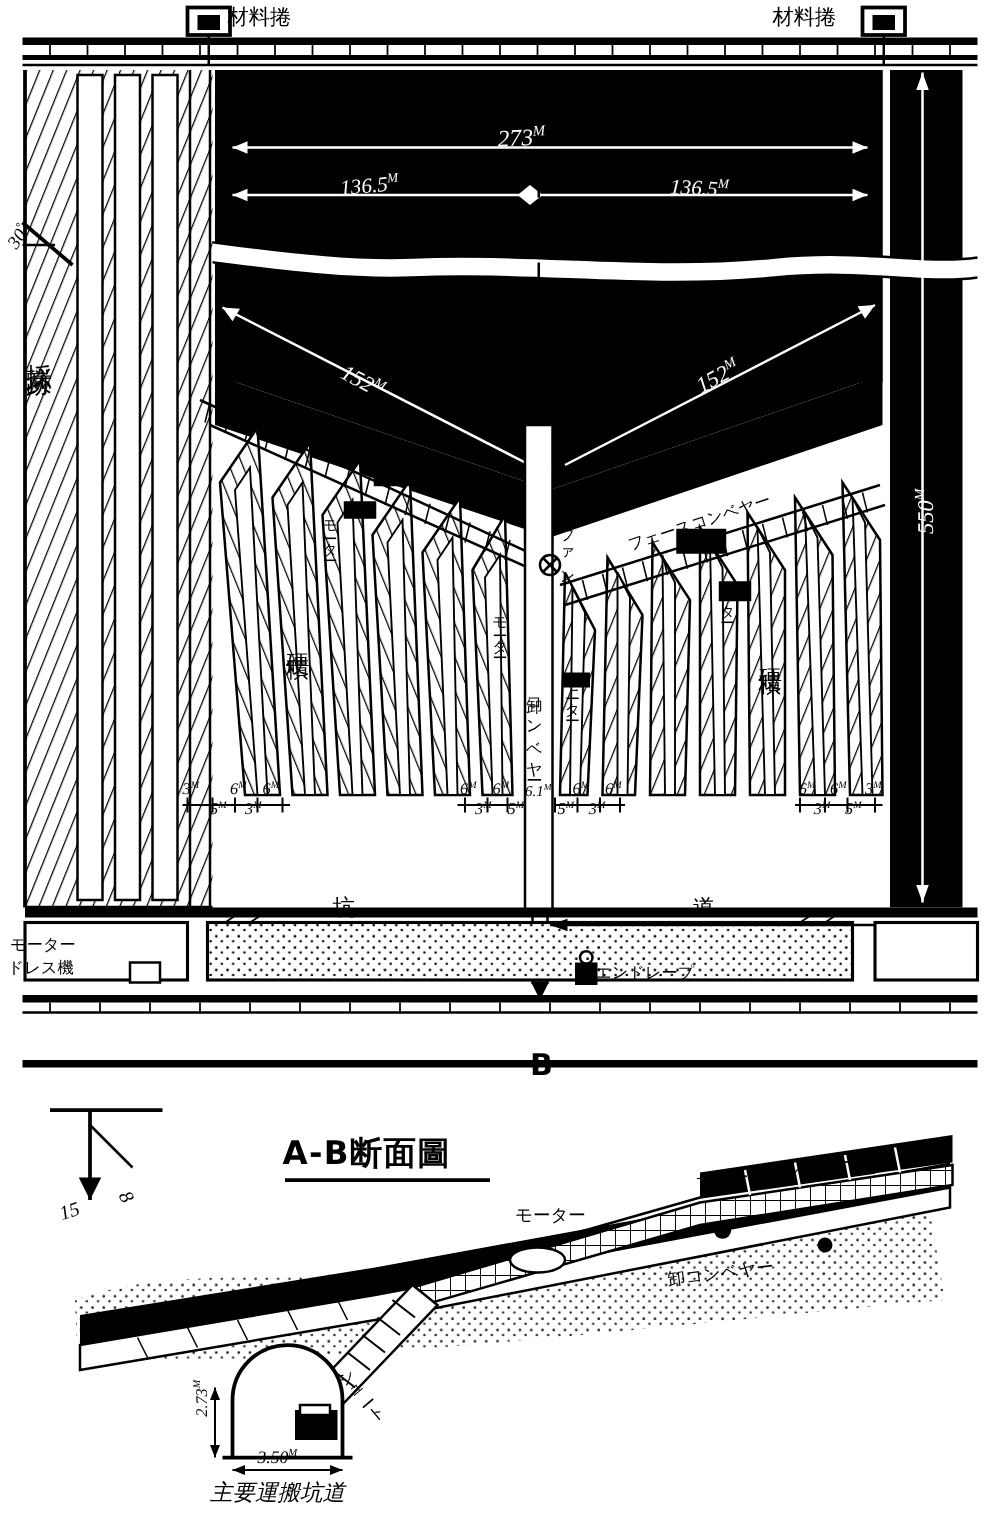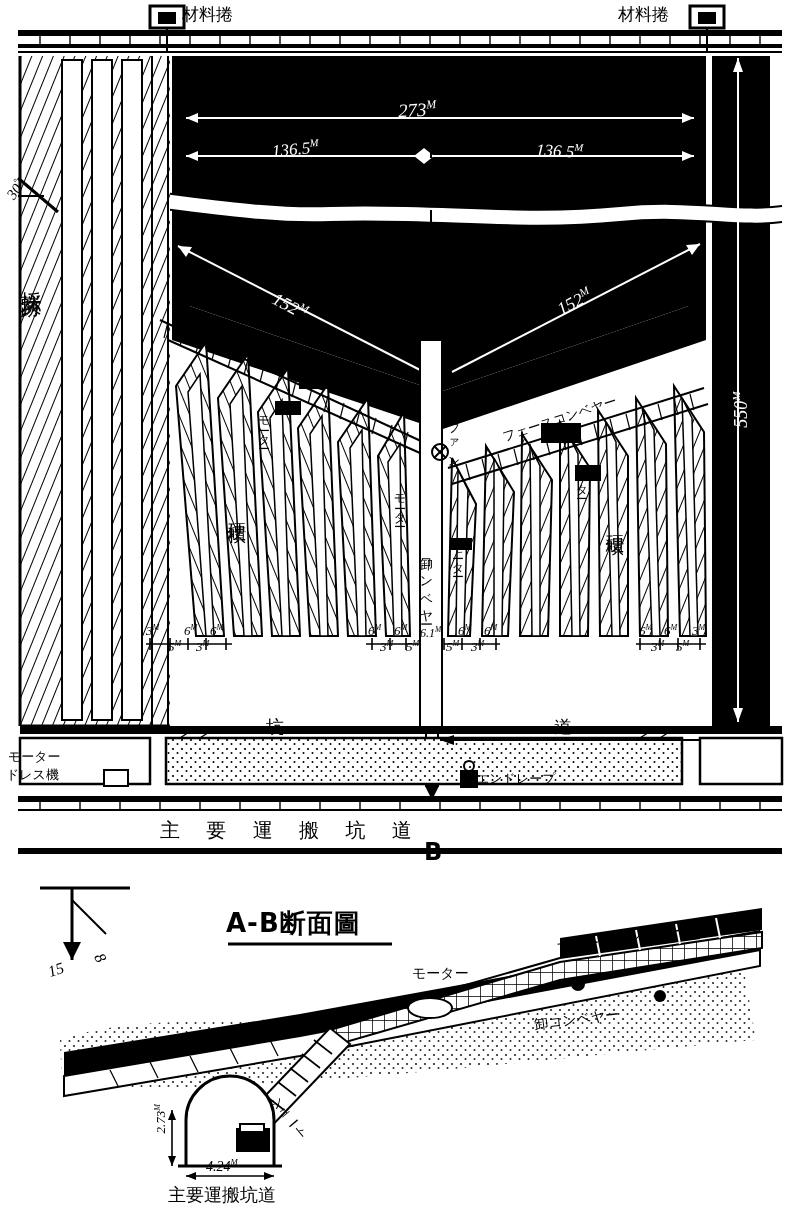--- a/index.html
+++ b/index.html
@@ -410,28 +410,27 @@
 
 <div class="lbl dim" style="left:639px;top:624px;font-size:13px;"><span>6</span><span class="sup">M</span></div>
 <div class="lbl dim" style="left:651px;top:640px;font-size:13px;"><span>3</span><span class="sup">M</span></div>
 <div class="lbl dim" style="left:664px;top:624px;font-size:13px;"><span>6</span><span class="sup">M</span></div>
 <div class="lbl dim" style="left:676px;top:640px;font-size:13px;"><span>5</span><span class="sup">M</span></div>
 <div class="lbl dim" style="left:692px;top:624px;font-size:13px;"><span>3</span><span class="sup">M</span></div>
 
 <div class="lbl" style="left:424px;top:226px;font-size:24px;font-weight:bold;">A</div>
 <div class="lbl" style="left:424px;top:840px;font-size:24px;font-weight:bold;">B</div>
 
-<div class="lbl jp" style="left:160px;top:820px;font-size:20px;letter-spacing:10px;">主 要 運 搬 坑 道</div>
 
 <div class="lbl jp t-title" style="left:226px;top:910px;">A-B断面圖</div>
 <div class="lbl dim" style="left:96px;top:950px;font-size:16px;transform:rotate(62deg);">8</div>
 <div class="lbl dim" style="left:48px;top:962px;font-size:16px;transform:rotate(-18deg);">15</div>
 
 <div class="lbl jp" style="left:412px;top:966px;font-size:14px;">モーター</div>
 <div class="lbl jp" style="left:556px;top:932px;font-size:14px;transform:rotate(-8deg);">フェースコンベヤー</div>
 <div class="lbl jp" style="left:534px;top:1012px;font-size:14px;transform:rotate(-7deg);">卸コンベヤー</div>
 <div class="lbl jp vert" style="left:278px;top:1086px;font-size:13px;transform:rotate(-40deg);">シュート</div>
 
 <div class="lbl dim" style="left:146px;top:1112px;font-size:13px;transform:rotate(-90deg);"><span>2.73</span><span class="sup">M</span></div>
-<div class="lbl dim" style="left:206px;top:1158px;font-size:14px;"><span>4.24</span><span class="sup">M</span></div>
-<div class="lbl jp" style="left:168px;top:1186px;font-size:18px;">主要運搬坑道</div>
+<div class="lbl dim" style="left:206px;top:1158px;font-size:14px;"><span>3.50</span><span class="sup">M</span></div>
+<div class="lbl jp" style="left:168px;top:1186px;font-size:18px;font-style:italic;">主要運搬坑道</div>
 
 </div>
 
 </body></html>

